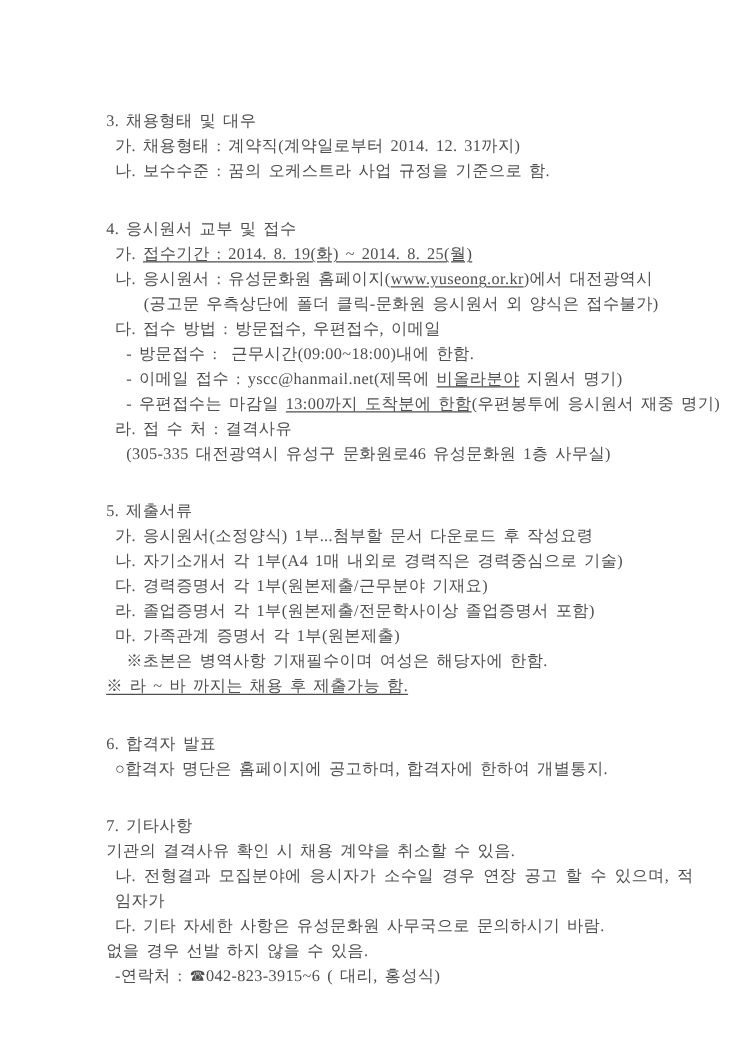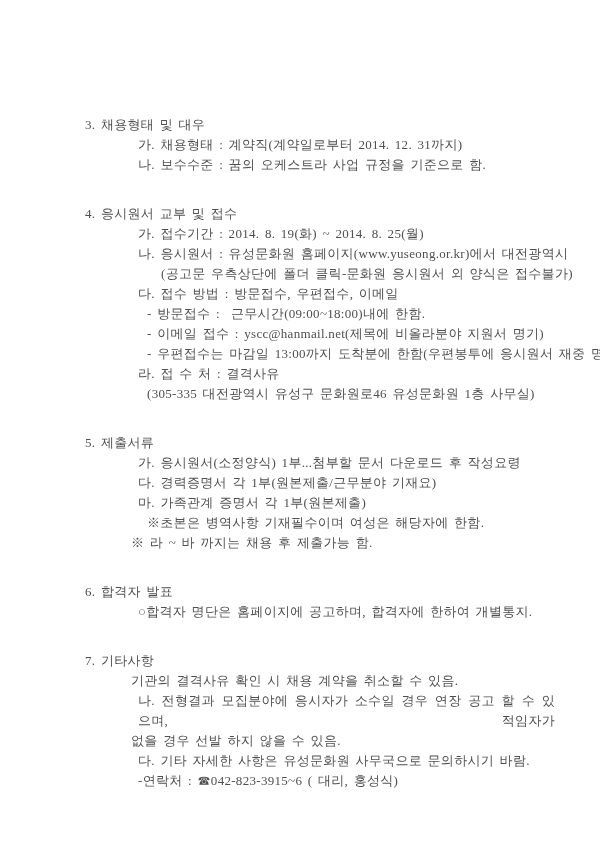--- a/index.html
+++ b/index.html
@@ -17,37 +17,35 @@
     font-family: "Liberation Serif", "DejaVu Serif", serif;
     font-size: 13px;
     color: #4f4f4f;
     letter-spacing: 0.3px;
     word-spacing: 2px;
   }
   .doc-section { margin-bottom: 25px; }
   .doc-section .heading {
     line-height: 21px;
     white-space: pre;
-    margin-top: 28px;
   }
   .line {
     line-height: 20px;
     white-space: pre;
-    margin-left: 46px;
   }
   .indent-0 { padding-left: 0; }
   .indent-1 { padding-left: 7px; }
   .indent-2 { padding-left: 16px; }
   .indent-3 { padding-left: 30px; }
   .justify {
     white-space: normal;
     text-align: justify;
     text-align-last: justify;
   }
-  .seg.underline { text-underline-offset: 2px; }
+  .seg.underline { text-decoration: underline; text-underline-offset: 2px; }
 </style>
 </head>
 <body>
 
 <div class="doc-page">
     <section class="doc-section">
       <div class="heading">3. 채용형태 및 대우</div>
       <div class="line indent-1"><span class="seg">가. 채용형태 : 계약직(계약일로부터 2014. 12. 31까지)</span></div>
       <div class="line indent-1"><span class="seg">나. 보수수준 : 꿈의 오케스트라 사업 규정을 기준으로 함.</span></div>
     </section>
@@ -59,30 +57,32 @@
       <div class="line indent-1"><span class="seg">다. 접수 방법 : 방문접수, 우편접수, 이메일</span></div>
       <div class="line indent-2"><span class="seg">- 방문접수 :  근무시간(09:00~18:00)내에 한함.</span></div>
       <div class="line indent-2"><span class="seg">- 이메일 접수 : yscc@hanmail.net(제목에 </span><span class="seg underline">비올라분야</span><span class="seg"> 지원서 명기)</span></div>
       <div class="line indent-2"><span class="seg">- 우편접수는 마감일 </span><span class="seg underline">13:00까지 도착분에 한함</span><span class="seg">(우편봉투에 응시원서 재중 명기)</span></div>
       <div class="line indent-1"><span class="seg">라. 접 수 처 : 결격사유</span></div>
       <div class="line indent-2"><span class="seg">(305-335 대전광역시 유성구 문화원로46 유성문화원 1층 사무실)</span></div>
     </section>
     <section class="doc-section">
       <div class="heading">5. 제출서류</div>
       <div class="line indent-1"><span class="seg">가. 응시원서(소정양식) 1부...첨부할 문서 다운로드 후 작성요령</span></div>
+      <div class="line indent-1"><span class="seg">나. 자기소개서 각 1부(A4 1매 내외로 경력직은 경력중심으로 기술)</span></div>
       <div class="line indent-1"><span class="seg">다. 경력증명서 각 1부(원본제출/근무분야 기재요)</span></div>
+      <div class="line indent-1"><span class="seg">라. 졸업증명서 각 1부(원본제출/전문학사이상 졸업증명서 포함)</span></div>
       <div class="line indent-1"><span class="seg">마. 가족관계 증명서 각 1부(원본제출)</span></div>
       <div class="line indent-2"><span class="seg">※초본은 병역사항 기재필수이며 여성은 해당자에 한함.</span></div>
       <div class="line indent-0"><span class="seg underline">※ 라 ~ 바 까지는 채용 후 제출가능 함.</span></div>
     </section>
     <section class="doc-section">
       <div class="heading">6. 합격자 발표</div>
       <div class="line indent-1"><span class="seg">○합격자 명단은 홈페이지에 공고하며, 합격자에 한하여 개별통지.</span></div>
     </section>
     <section class="doc-section">
       <div class="heading">7. 기타사항</div>
       <div class="line indent-0"><span class="seg">기관의 결격사유 확인 시 채용 계약을 취소할 수 있음.</span></div>
       <div class="line indent-1 justify"><span class="seg">나. 전형결과 모집분야에 응시자가 소수일 경우 연장 공고 할 수 있으며, 적임자가</span></div>
+      <div class="line indent-1"><span class="seg">다. 기타 자세한 사항은 유성문화원 사무국으로 문의하시기 바람.</span></div>
       <div class="line indent-0"><span class="seg">없을 경우 선발 하지 않을 수 있음.</span></div>
-      <div class="line indent-1"><span class="seg">다. 기타 자세한 사항은 유성문화원 사무국으로 문의하시기 바람.</span></div>
       <div class="line indent-1"><span class="seg">-연락처 : ☎042-823-3915~6 ( 대리, 홍성식)</span></div>
     </section>
   </div>
 
 </body></html>

